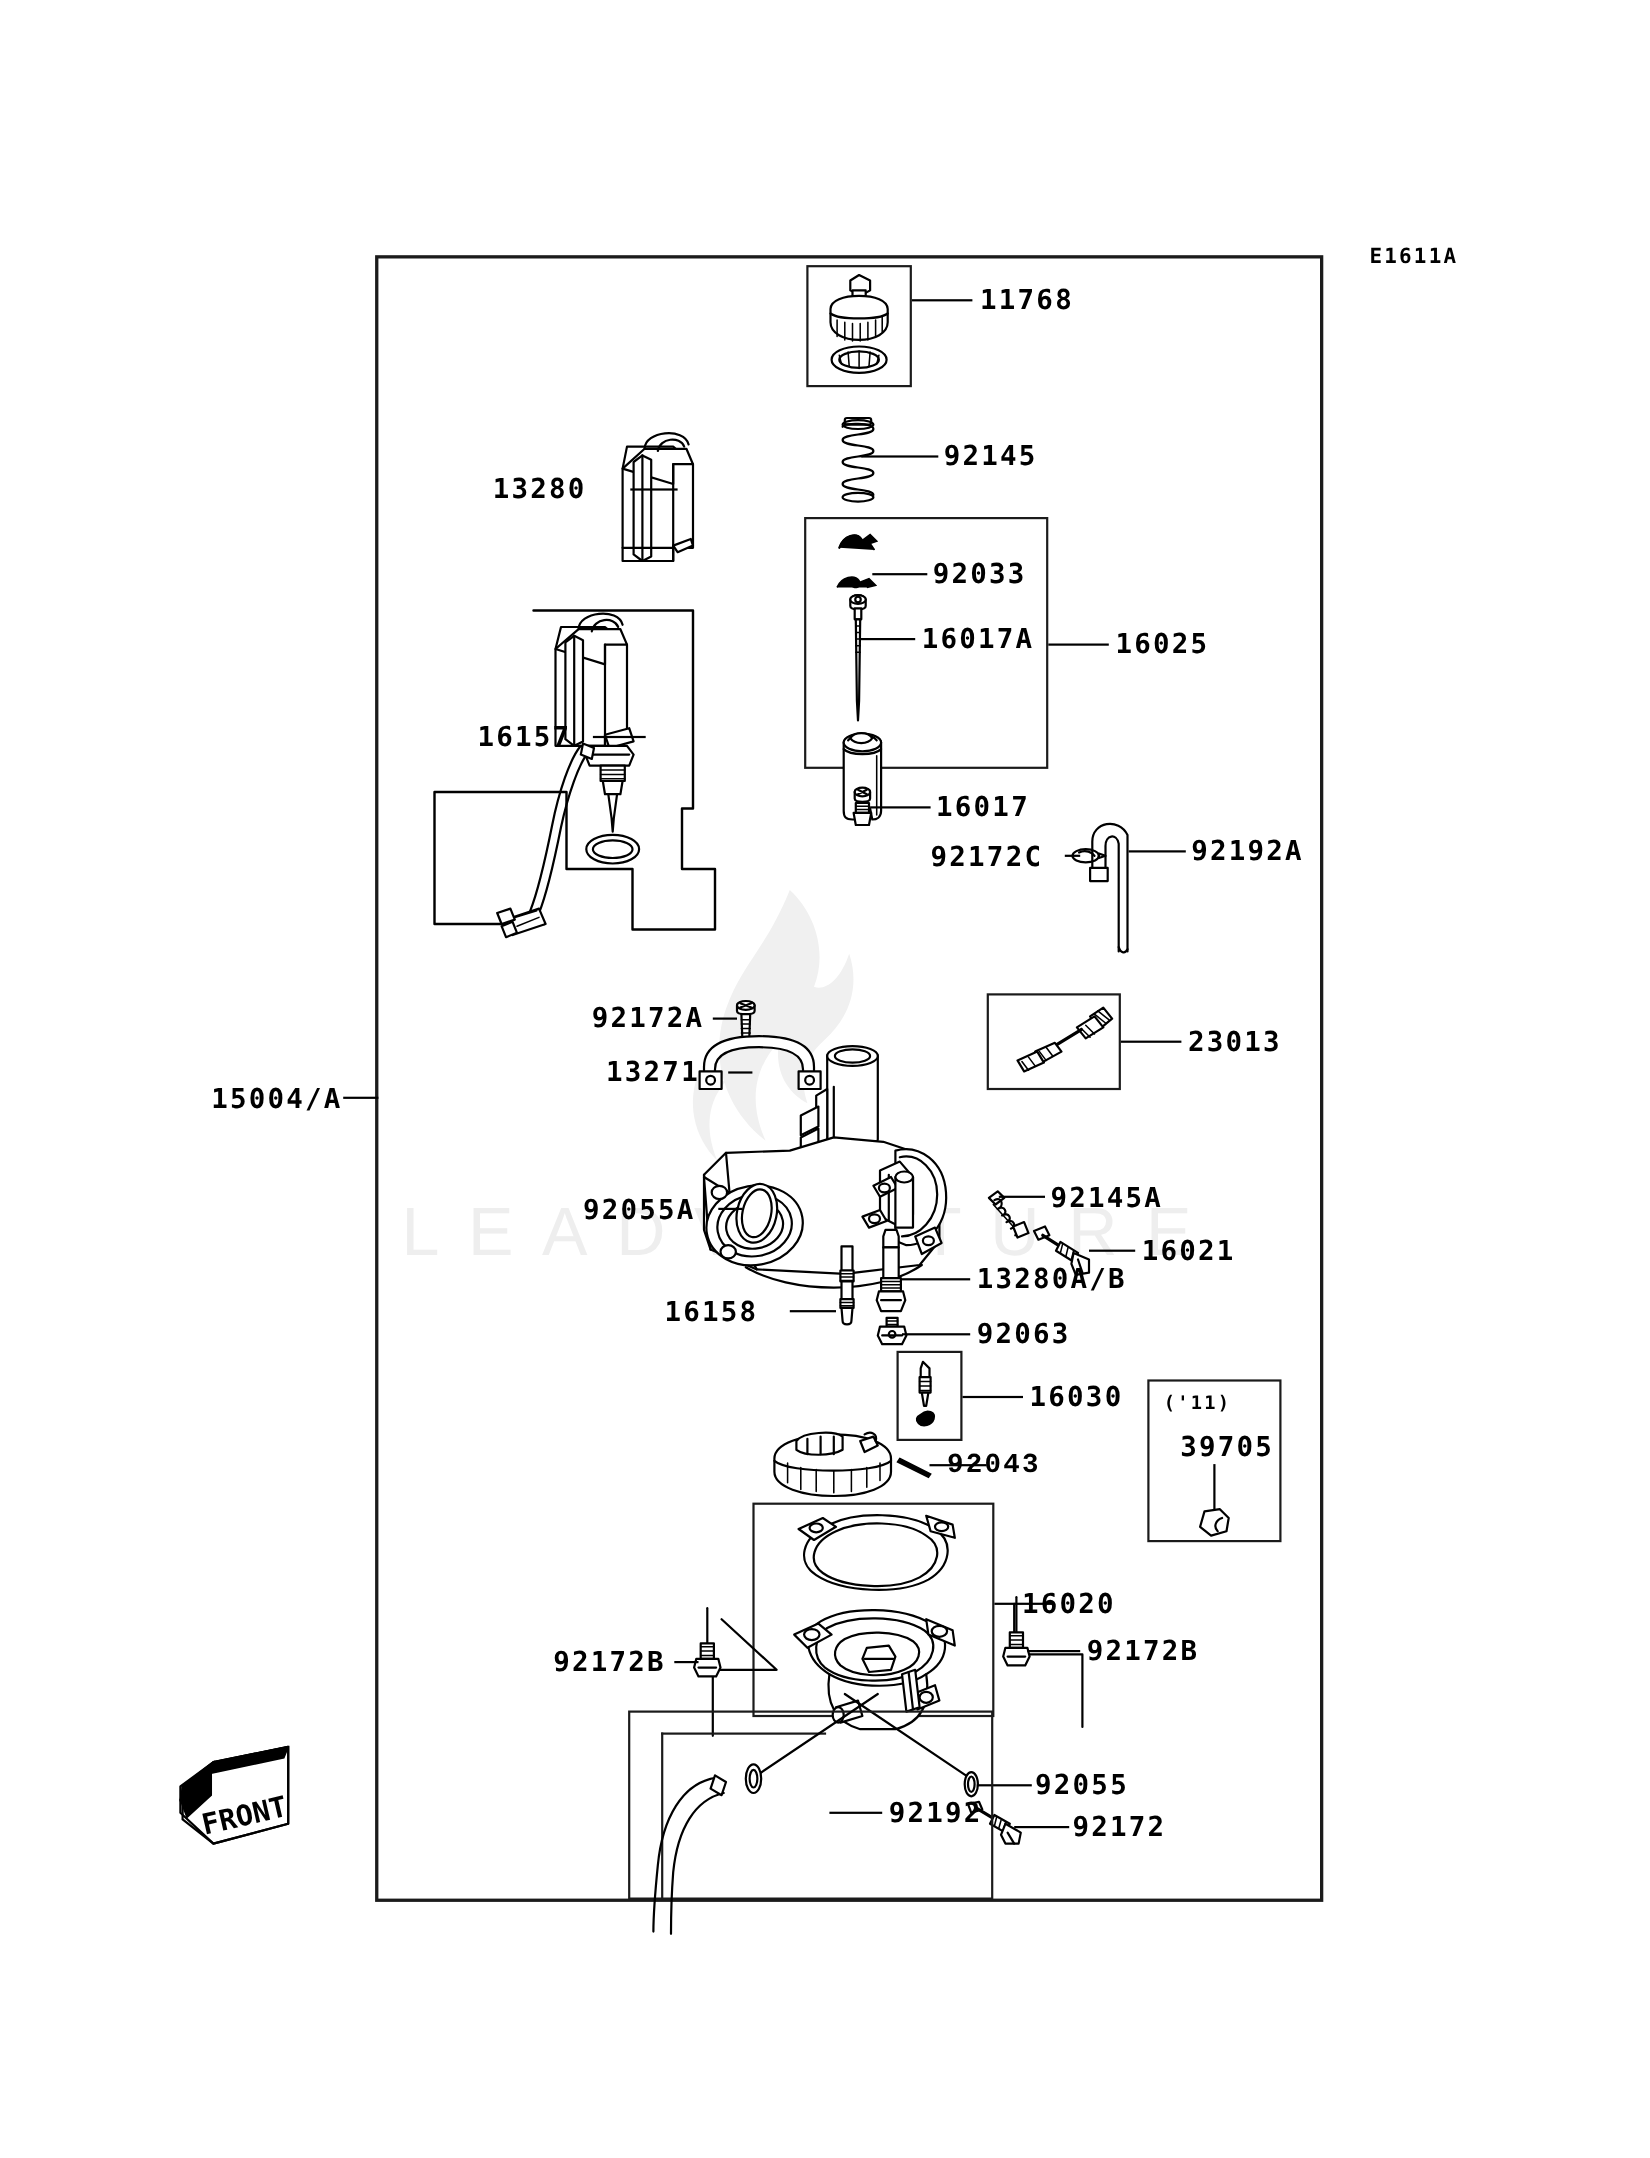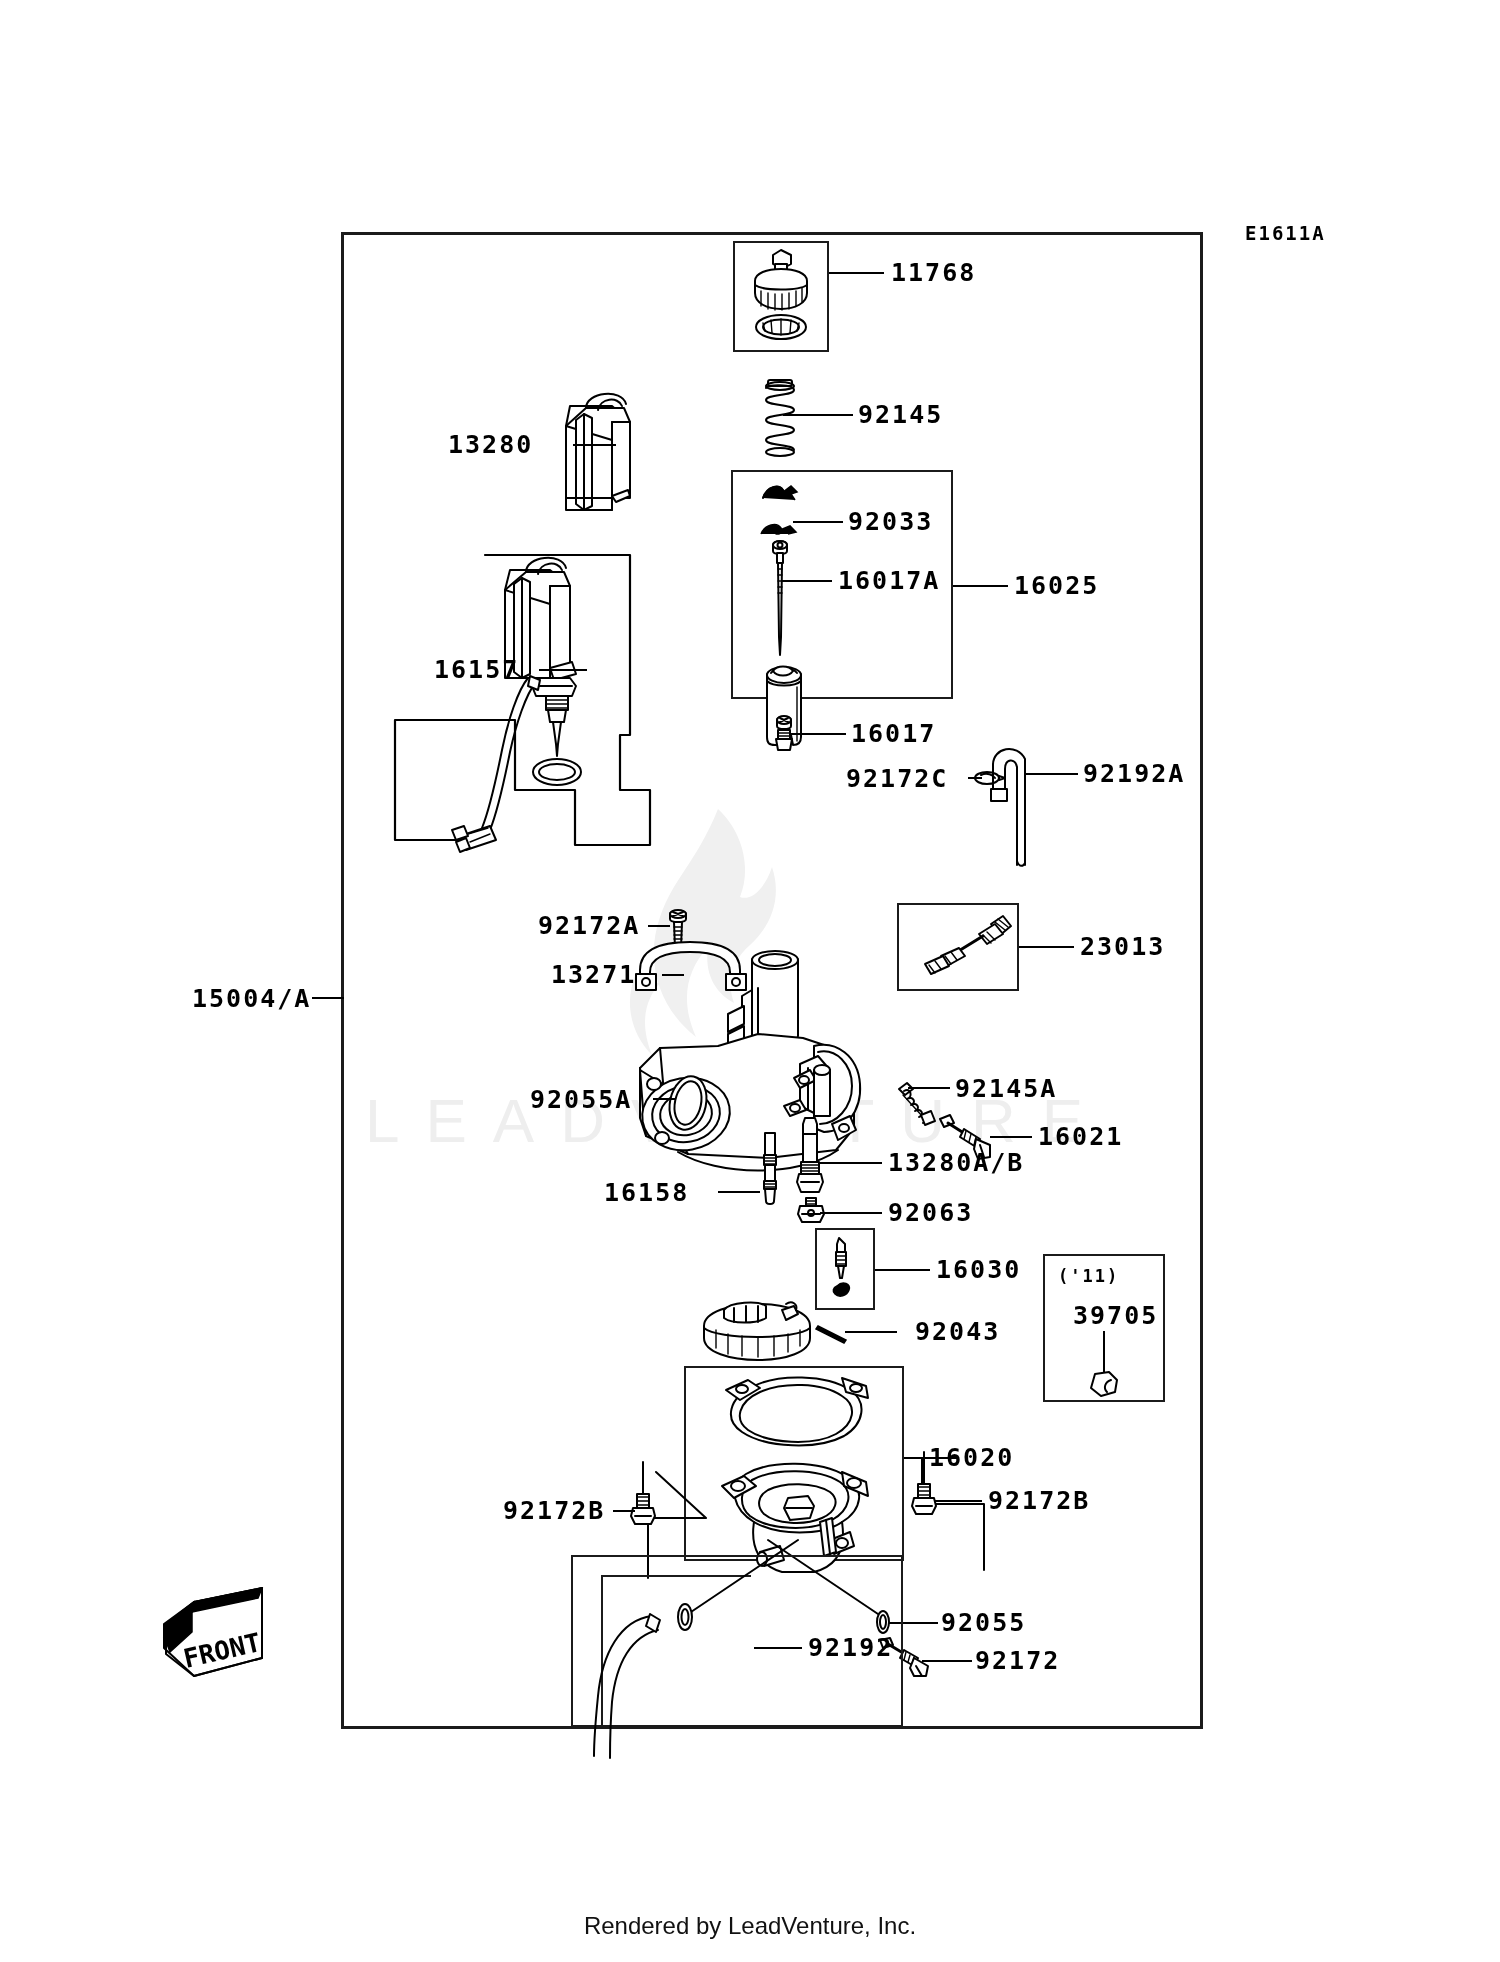--- a/index.html
+++ b/index.html
@@ -415,21 +415,21 @@
       <path class="stt" d="M22 32 L22 50 M34 36 L34 56 M48 38 L48 58 M64 39 L64 59
                            M80 38 L80 58 M94 36 L94 54 M106 32 L106 48"></path>
     </g>
   </svg>
   <svg width="40" height="22" style="left:816px;top:1322px;">
     <g>
       <path class="filled" d="M2 4 L30 18 L28 21 L0 7 Z"></path>
     </g>
   </svg>
   <div class="line hline" style="left:845px;top:1331px;width:52px;"></div>
-  <div class="lbl" style="left:915px;top:1319px;">92043</div>
+  <div class="lbl" style="left:861px;top:1319px;font-family:Liberation Mono, monospace;">92043</div>
 
   <div class="subbox" style="left:1043px;top:1254px;width:122px;height:148px;"></div>
   <div class="lbl s" style="left:1058px;top:1268px;">('11)</div>
   <div class="lbl" style="left:1073px;top:1303px;">39705</div>
   <div class="line vline" style="left:1103px;top:1331px;height:44px;"></div>
   <svg width="40" height="34" style="left:1085px;top:1368px;">
     <g>
       <path class="st" d="M10 6 L24 4 L32 12 L30 24 L16 28 L6 20 Z"></path>
       <path class="stn" d="M26 12 C20 14 18 20 22 24"></path>
     </g>
@@ -565,15 +565,14 @@
 
       <path class="st" d="M44 22 L112 8 L112 78 L44 96 L16 74 L16 44 Z" style="fill:#fff"></path>
       <path class="filled" d="M44 22 L112 8 L108 18 L42 32 Z"></path>
       <path class="filled" d="M44 22 L42 32 L14 56 L16 44 Z"></path>
       <path class="filled" d="M14 56 L42 32 L42 52 L20 72 Z"></path>
       <path class="stn" d="M44 22 L112 8 L112 78 L44 96 L14 68 L14 44 Z"></path>
       <text x="36" y="88" font-family="DejaVu Sans Mono, monospace" font-size="26" font-weight="bold" fill="#000" transform="rotate(-13 36 88)">FRONT</text>
     </svg>
   </div>
 
-  <div class="footer">Rendered by LeadVenture, Inc.</div>
 
 </div>
 
 </body></html>

